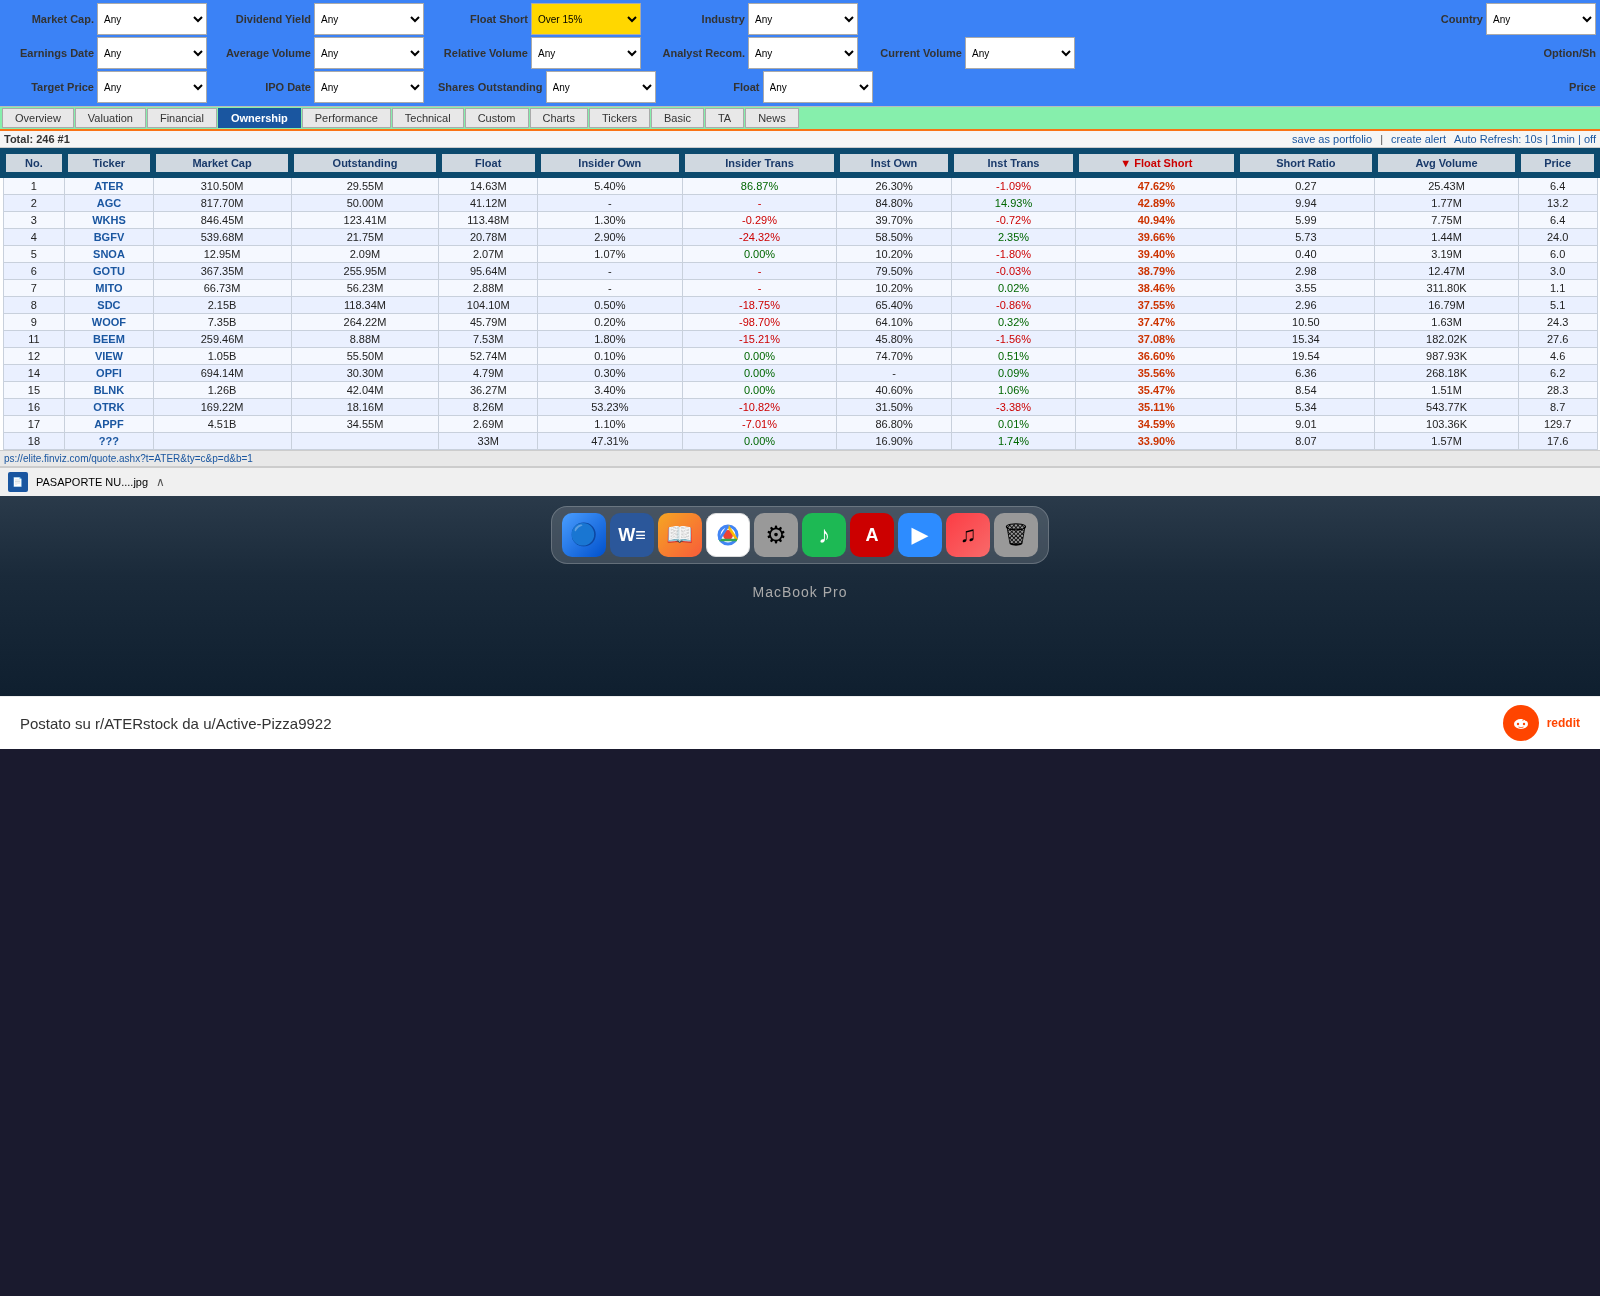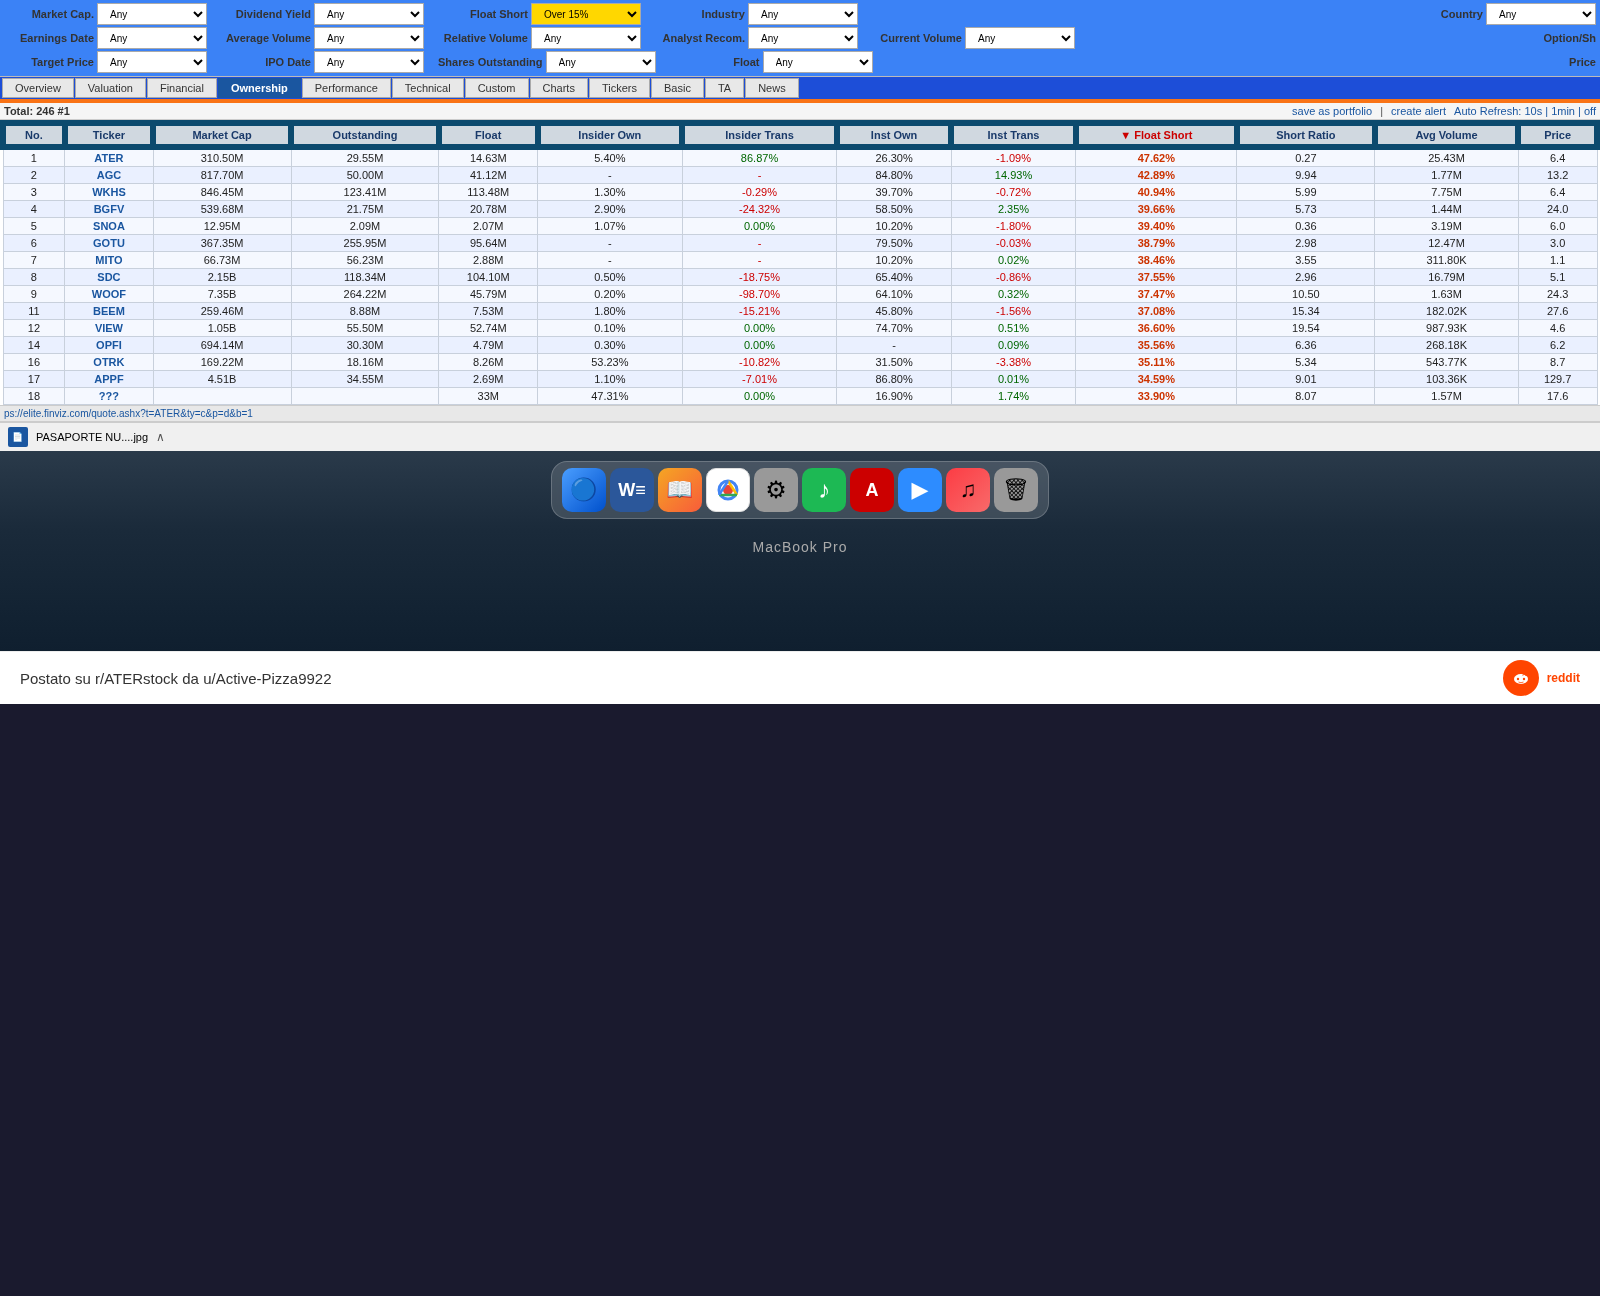--- a/index.html
+++ b/index.html
@@ -26,37 +26,37 @@
     .filter-label {
       font-size: 11px;
       font-weight: bold;
       color: #333;
       white-space: nowrap;
       min-width: 90px;
       text-align: right;
     }
     .filter-select {
       font-size: 10px;
-      height: 22px;
+      height: 32px;
       border: 1px solid #aaa;
       background: #fff;
       min-width: 110px;
-      padding: 0 8px;
+      padding: 0 2px;
     }
     .filter-select.highlight {
       background: #ffd700;
     }
 
     
     .tabs-row {
       display: flex;
       align-items: center;
-      background: #1d4ed8;
+      background: #86efac;
       border-top: 1px solid #bbb;
-      border-bottom: 4px solid #f97316;
+      border-bottom: 2px solid #f97316;
       gap: 1px;
       padding: 1px 2px;
     }
     .tab {
       padding: 3px 12px;
       font-size: 11px;
       cursor: pointer;
       border: 1px solid #aaa;
       background: #e8e8e8;
       color: #333;
@@ -448,21 +448,21 @@
       <td>5</td>
       <td class="ticker">SNOA</td>
       <td>12.95M</td>
       <td>2.09M</td>
       <td>2.07M</td>
       <td>1.07%</td>
       <td class="positive">0.00%</td>
       <td>10.20%</td>
       <td class="negative">-1.80%</td>
       <td class="float-short">39.40%</td>
-      <td>0.36</td>
+      <td>0.40</td>
       <td>3.19M</td>
       <td>6.0</td>
     </tr>
           <tr>
       <td>6</td>
       <td class="ticker">GOTU</td>
       <td>367.35M</td>
       <td>255.95M</td>
       <td>95.64M</td>
       <td>-</td>
@@ -556,20 +556,35 @@
       <td>30.30M</td>
       <td>4.79M</td>
       <td>0.30%</td>
       <td class="positive">0.00%</td>
       <td>-</td>
       <td class="positive">0.09%</td>
       <td class="float-short">35.56%</td>
       <td>6.36</td>
       <td>268.18K</td>
       <td>6.2</td>
+    </tr>
+          <tr>
+      <td>15</td>
+      <td class="ticker">BLNK</td>
+      <td>1.26B</td>
+      <td>42.04M</td>
+      <td>36.27M</td>
+      <td>3.40%</td>
+      <td class="positive">0.00%</td>
+      <td>40.60%</td>
+      <td class="positive">1.06%</td>
+      <td class="float-short">35.47%</td>
+      <td>8.54</td>
+      <td>1.51M</td>
+      <td>28.3</td>
     </tr>
           <tr>
       <td>16</td>
       <td class="ticker">OTRK</td>
       <td>169.22M</td>
       <td>18.16M</td>
       <td>8.26M</td>
       <td>53.23%</td>
       <td class="negative">-10.82%</td>
       <td>31.50%</td>

